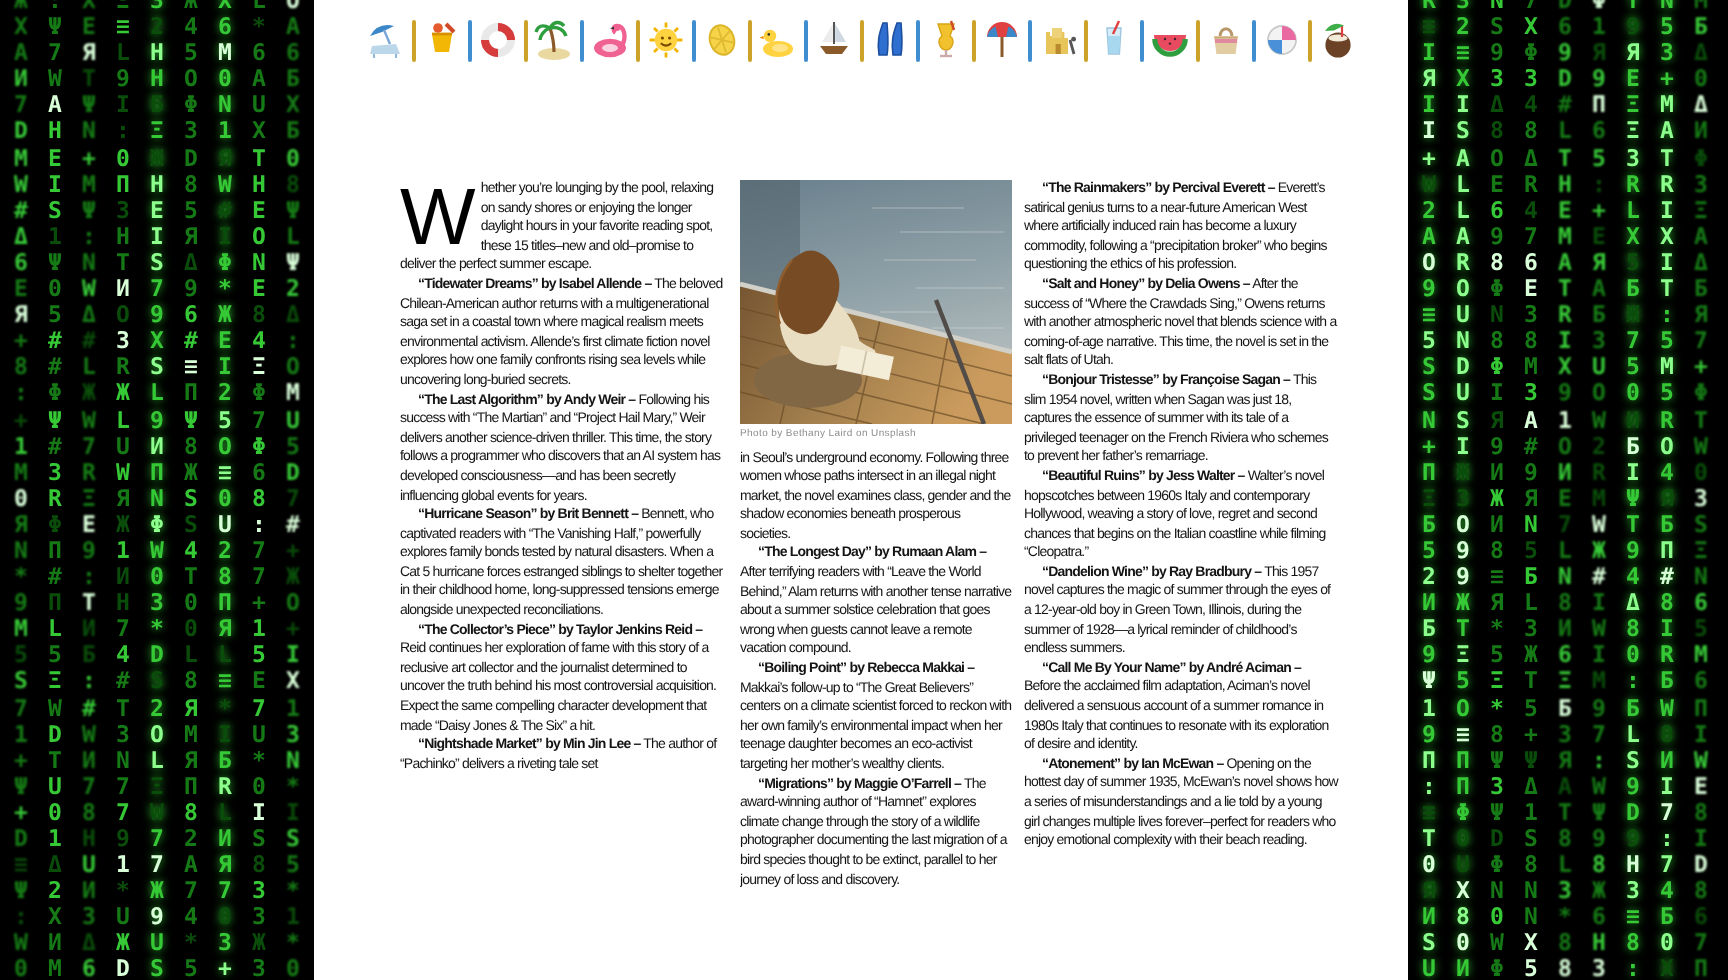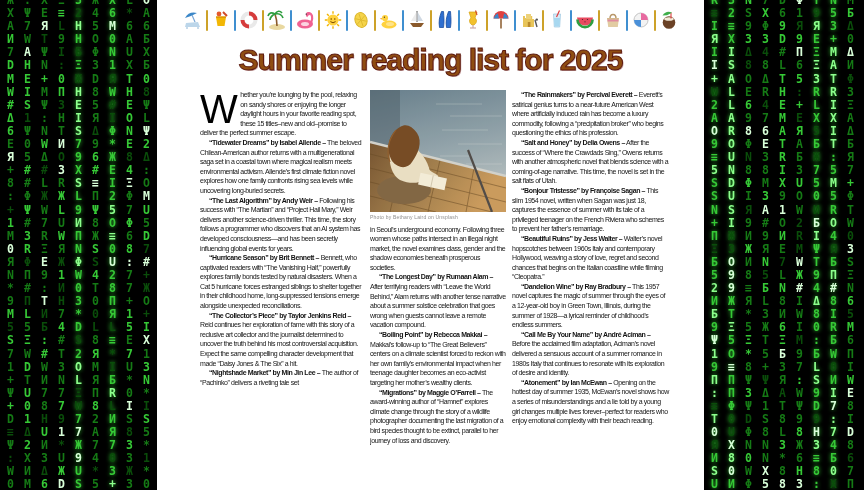--- a/index.html
+++ b/index.html
@@ -552,21 +552,20 @@
       <span class="sep" style="background: rgb(205, 162, 41);"></span>
       <span>
         <svg width="20" height="22" viewBox="0 0 20 22">
           <circle cx="10" cy="13.5" r="6.3" fill="#6b4226"></circle>
           <ellipse cx="10" cy="10" rx="4.8" ry="1.8" fill="#f2ead8"></ellipse>
           <line x1="12" y1="3.5" x2="12" y2="9.5" stroke="#e04040" stroke-width="1.1"></line>
           <path d="M3.5 6.5 Q7.5 1 13 3.8 L8 6.2 Z" fill="#3fae4a"></path>
         </svg>
       </span>
     </div>
-  <h1>Summer reading list for 2025</h1>
 
   <div class="textwrap">
 
     <div class="col col1">
       <p class="intro"><span class="dropcap">W</span><span>hether you’re lounging by the pool, relaxing on sandy shores or enjoying the longer daylight hours in your favorite reading spot, these 15 titles–new and old–promise to deliver the perfect summer escape.</span></p>
       <p class="book"><b>“Tidewater Dreams” by Isabel Allende –</b> <span>The beloved Chilean-American author returns with a multigenerational saga set in a coastal town where magical realism meets environmental activism. Allende’s first climate fiction novel explores how one family confronts rising sea levels while uncovering long-buried secrets.</span></p>
       <p class="book"><b>“The Last Algorithm” by Andy Weir –</b> <span>Following his success with “The Martian” and “Project Hail Mary,” Weir delivers another science-driven thriller. This time, the story follows a programmer who discovers that an AI system has developed consciousness—and has been secretly influencing global events for years.</span></p>
       <p class="book"><b>“Hurricane Season” by Brit Bennett –</b> <span>Bennett, who captivated readers with “The Vanishing Half,” powerfully explores family bonds tested by natural disasters. When a Cat 5 hurricane forces estranged siblings to shelter together in their childhood home, long-suppressed tensions emerge alongside unexpected reconciliations.</span></p>
       <p class="book"><b>“The Collector’s Piece” by Taylor Jenkins Reid –</b> <span>Reid continues her exploration of fame with this story of a reclusive art collector and the journalist determined to uncover the truth behind his most controversial acquisition. Expect the same compelling character development that made “Daisy Jones &amp; The Six” a hit.</span></p>
       <p class="book"><b>“Nightshade Market” by Min Jin Lee –</b> <span>The author of “Pachinko” delivers a riveting tale set</span></p>

